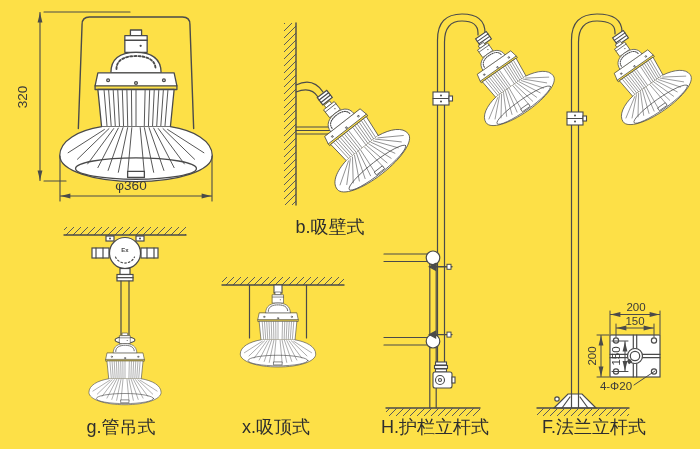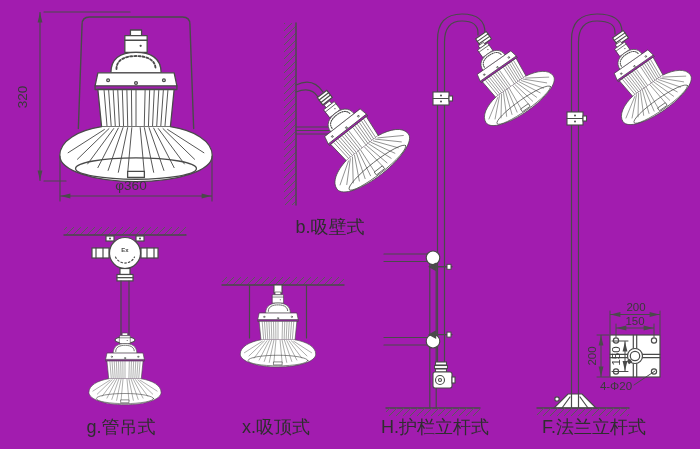--- a/index.html
+++ b/index.html
@@ -1,16 +1,16 @@
 <!DOCTYPE html>
 <html><head>
 <meta charset="utf-8">
 <style>
   html,body{margin:0;padding:0;background:#ffffff;}
-  .stage{position:relative;width:700px;height:449px;background:#a21caf;overflow:hidden;
+  .stage{position:relative;width:700px;height:449px;background:#fde047;overflow:hidden;
          font-family:"Liberation Sans", sans-serif;}
   svg{display:block;}
   text{font-family:"Liberation Sans", sans-serif;}
   .cn-label{font-size:18px;fill:#2e2e2e;}
   .dim-text{font-size:13.5px;fill:#3a3a3a;}
   .dim-small{font-size:11.5px;fill:#3a3a3a;}
   .ex-text{font-size:6px;fill:#4a4a4a;font-weight:bold;}
 </style>
 </head>
 <body>

